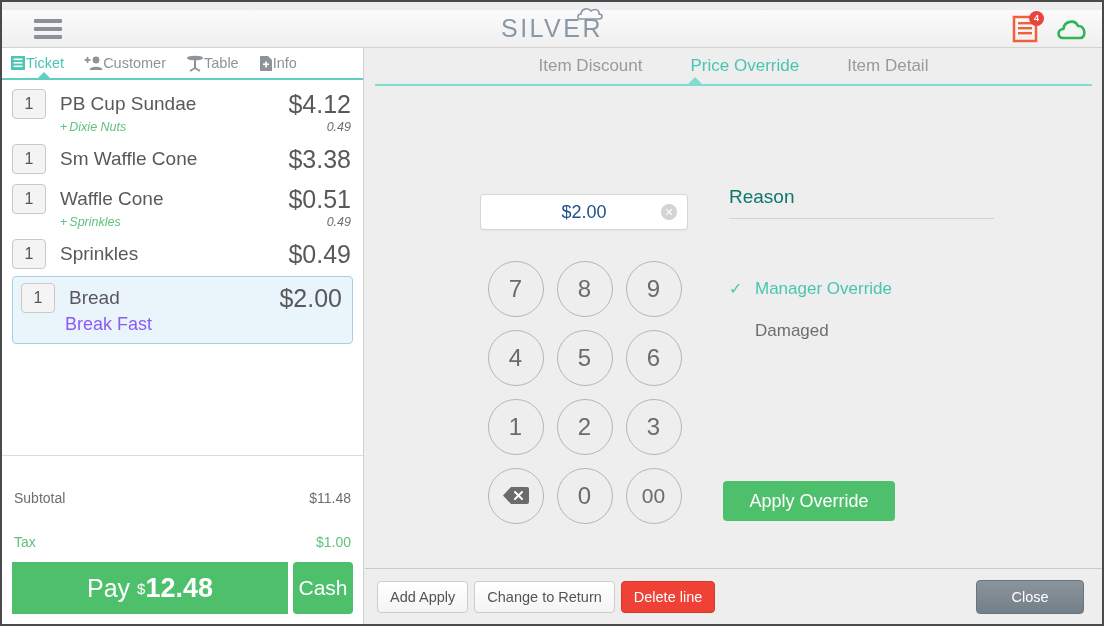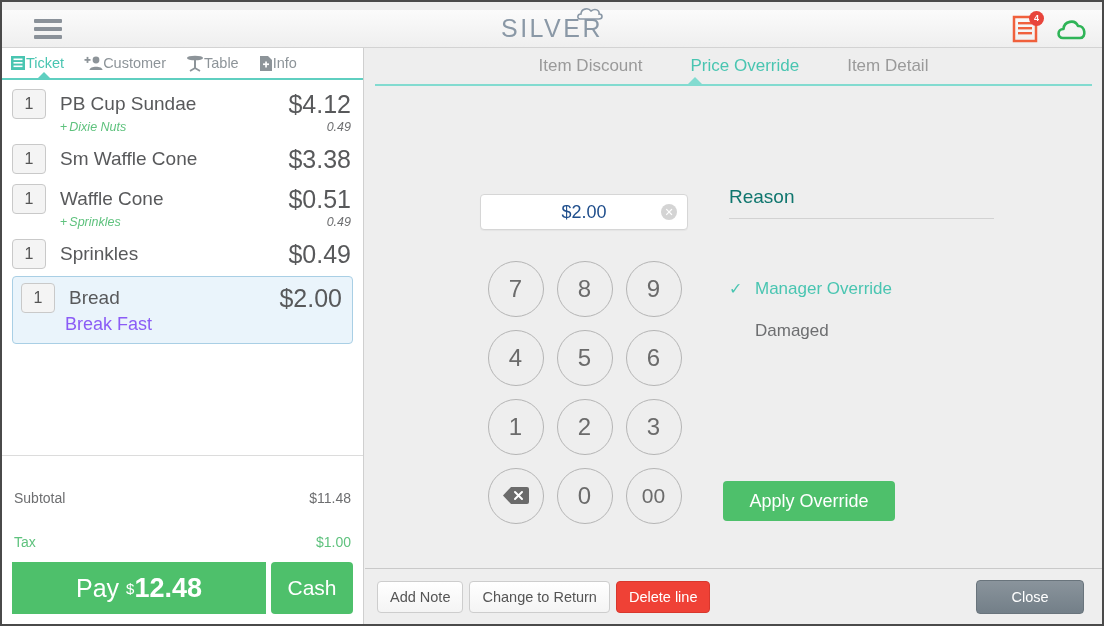--- a/index.html
+++ b/index.html
@@ -139,21 +139,21 @@
   .paybtn {
     flex: 1; height: 52px; background: #4ec06b; border: none; border-radius: 0;
     color: #fff; cursor: pointer;
     display: flex; align-items: center; justify-content: center;
     font-family: "Liberation Sans", sans-serif;
   }
   .paybtn .plabel { font-size: 25px; font-weight: 400; }
   .paybtn .pdollar { font-size: 15px; vertical-align: 7px; margin-left: 7px; }
   .paybtn .pamt { font-size: 27px; font-weight: bold; }
   .cashbtn {
-    width: 82px; height: 52px; background: #4ec06b; border: none; border-radius: 4px;
+    width: 60px; height: 52px; background: #4ec06b; border: none; border-radius: 4px;
     color: #fff; font-size: 21px; cursor: pointer;
     font-family: "Liberation Sans", sans-serif;
   }
 
   
   .right {
     position: absolute; left: 363px; top: 46px;
     width: 737px; height: 576px;
     background: #eeeeee;
     display: flex; flex-direction: column;
@@ -480,21 +480,21 @@
         <div class="ropt">
           <span>Damaged</span>
         </div>
       </div>
 
       <button class="apply-btn">Apply Override</button>
 
     </div>
 
     <div class="rfooter">
-      <button class="fbtn">Add Note</button>
+      <button class="fbtn">Add Apply</button>
       <button class="fbtn">Change to Return</button>
       <button class="fbtn close">Close</button>
       <button class="fbtn danger">Delete line</button>
     </div>
 
   </div>
 
 </div>
 
 </body></html>

